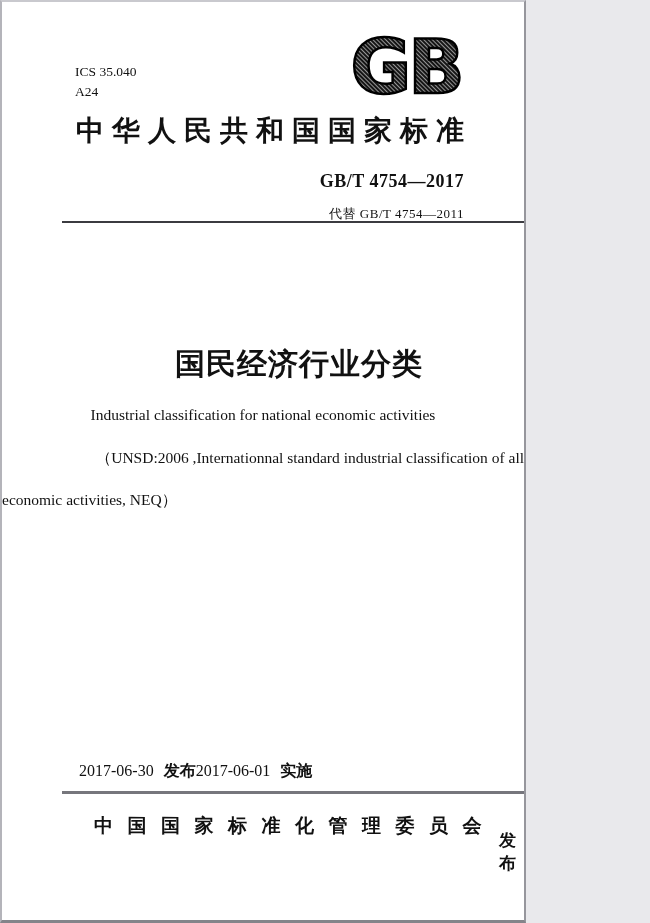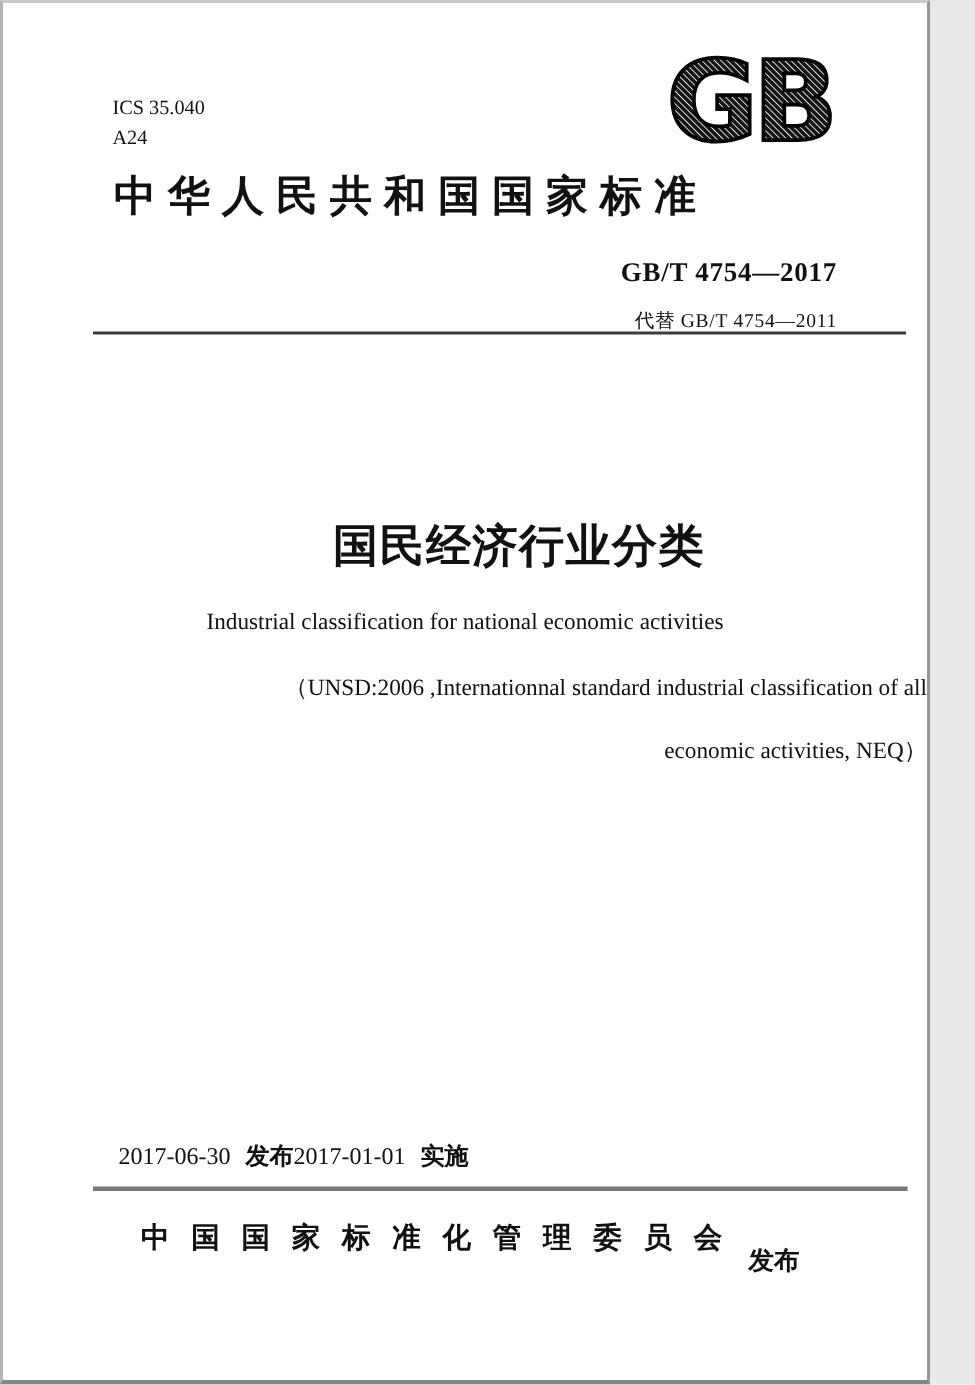--- a/index.html
+++ b/index.html
@@ -1,18 +1,18 @@
 <!DOCTYPE html>
 <html><head>
 <meta charset="utf-8">
 <style>
   html,body { margin:0; padding:0; background:#e9e9ec; }
   .page {
     position:relative;
-    width:620px; height:923px;
+    width:526px; height:923px;
     box-sizing:border-box;
     background:#ffffff;
     border-top:2px solid #c9c9ce;
     border-left:2px solid #b4b4ba;
     border-right:2px solid #96969c;
     border-bottom:3px solid #84848a;
     overflow:hidden;
     font-family:"Liberation Serif","DejaVu Serif",serif;
     color:#111;
   }
@@ -38,21 +38,21 @@
   .doc-title {
     left:0; top:342px; width:100%;
     text-align:center;
     font-size:30px; font-weight:bold; letter-spacing:1px;
     font-family:"DejaVu Sans","Liberation Sans",sans-serif;
     padding-left:36px;
   }
 
   .en-title  { left:0; top:404px; width:100%; text-align:center; font-size:15.5px; }
   .en-sub1   { left:0; top:446px; width:100%; text-align:right; font-size:15.5px; }
-  .en-sub2   { left:0; top:488px; width:100%; text-align:right; font-size:15.5px; }
+  .en-sub2   { left:0; top:488px; width:100%; text-align:left; font-size:15.5px; }
 
   .dates-row {
     left:77px; top:759px; width:518px;
     display:flex; justify-content:flex-start;
     font-size:16px;
   }
   .date-num { font-weight:500; }
   .date-label {
     font-family:"DejaVu Sans","Liberation Sans",sans-serif;
     font-weight:bold; margin-left:6px;
@@ -110,21 +110,21 @@
   <div class="abs en-title">Industrial classification for national economic activities</div>
   <div class="abs en-sub1">（UNSD:2006 ,Internationnal standard industrial classification of all</div>
   <div class="abs en-sub2">economic activities, NEQ）</div>
 
   <div class="abs dates-row">
     <div class="date-item">
       <span class="date-num">2017-06-30</span>
       <span class="date-label">发布</span>
     </div>
     <div class="date-item">
-      <span class="date-num">2017-01-01</span>
+      <span class="date-num">2017-06-01</span>
       <span class="date-label">实施</span>
     </div>
   </div>
 
   <div class="abs rule-bottom"></div>
 
   <div class="abs issuer-block">
     <div class="issuer-line2">中国国家标准化管理委员会</div>
   </div>
 

